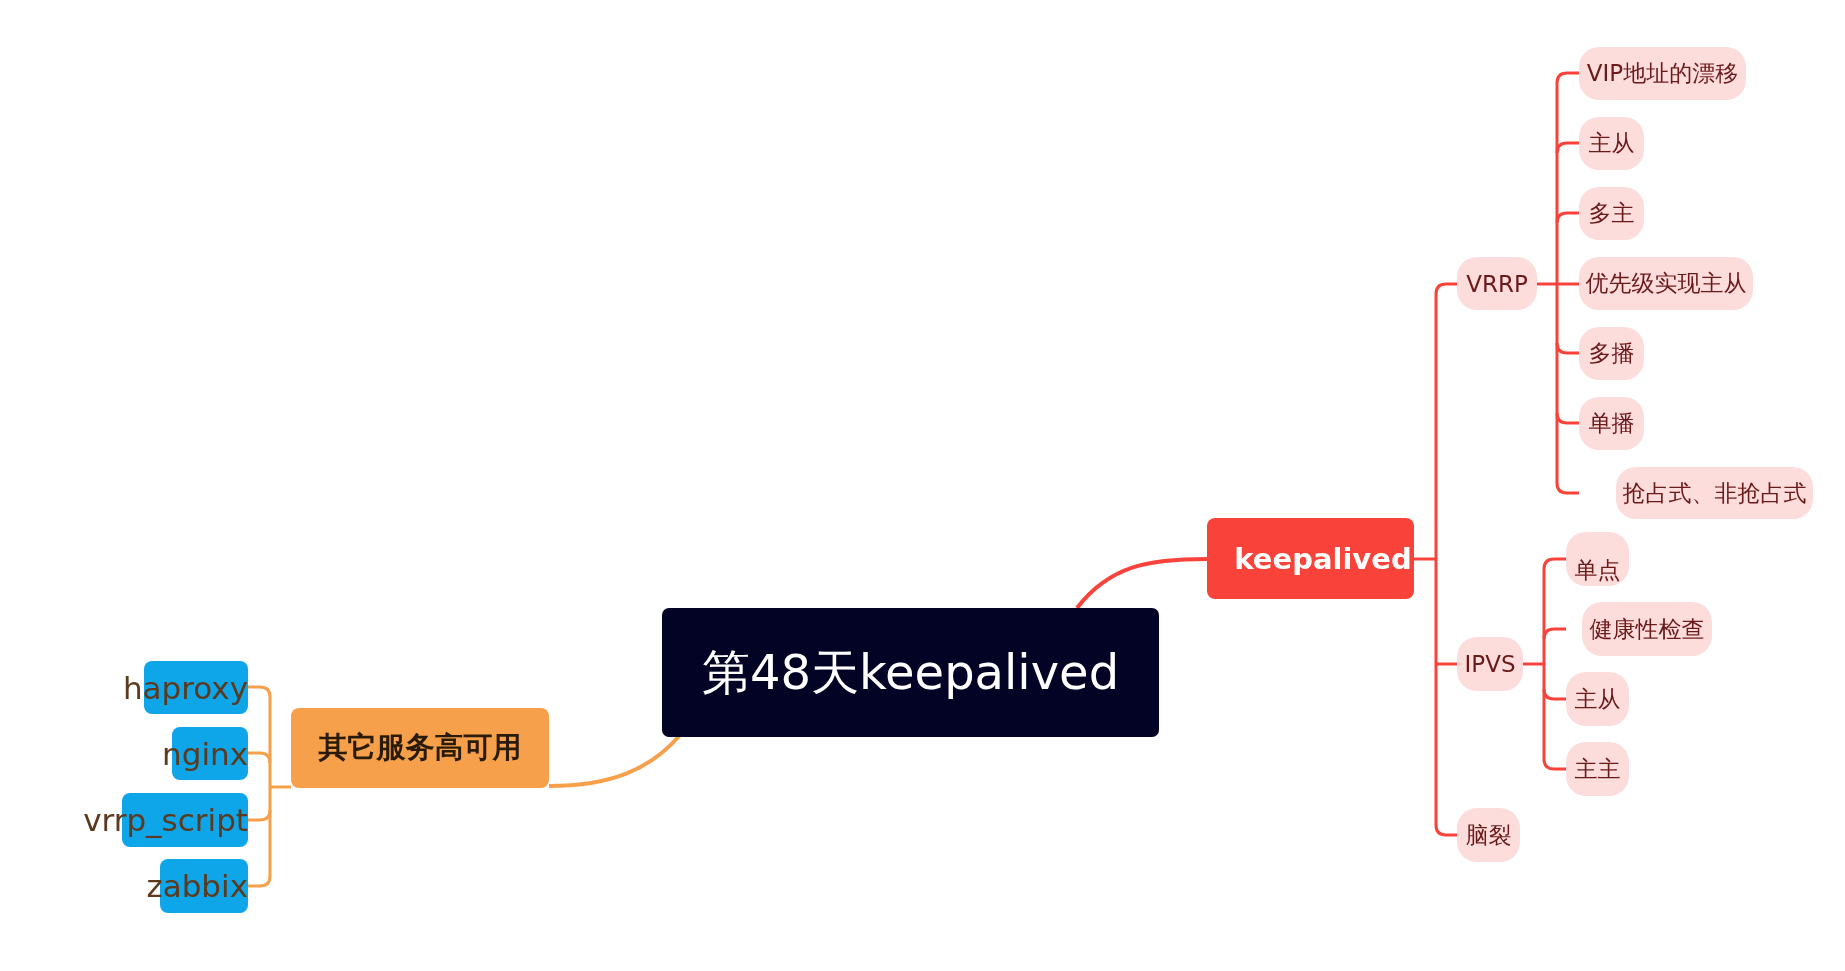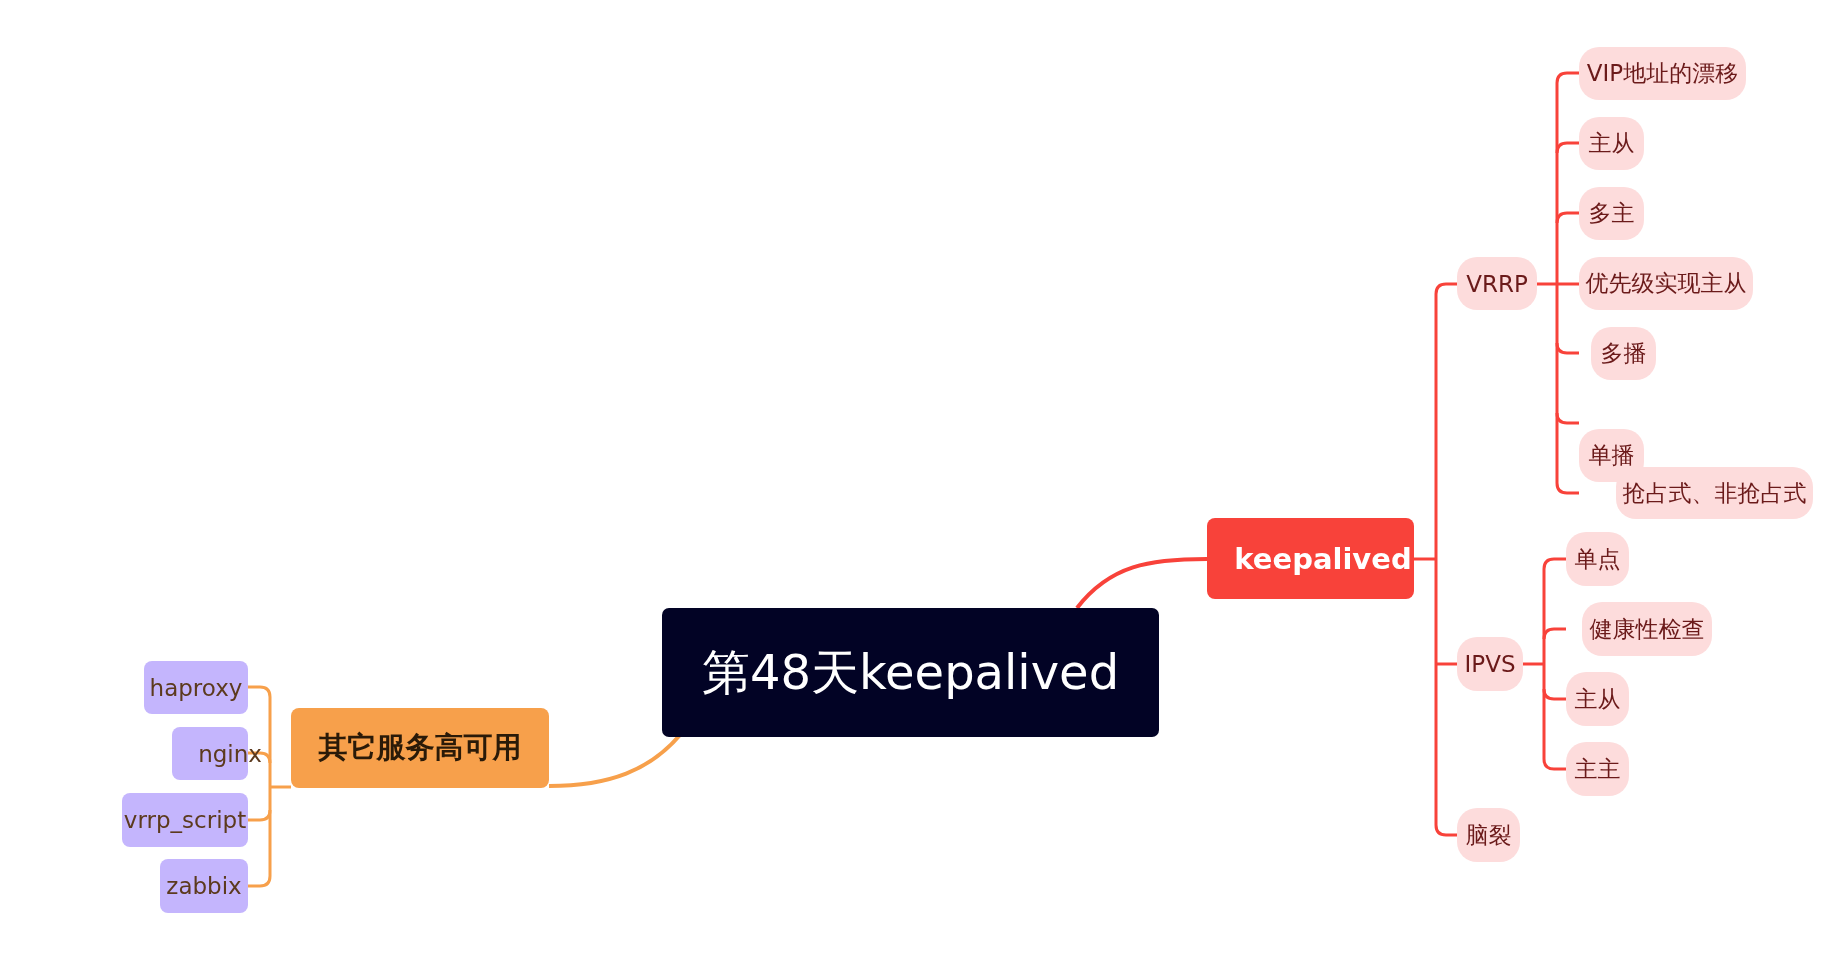--- a/index.html
+++ b/index.html
@@ -5,21 +5,21 @@
   html, body { margin:0; padding:0; background:#ffffff; }
   body { width:1845px; height:971px; position:relative; overflow:hidden;
          font-family:"DejaVu Sans","Liberation Sans",sans-serif; }
   svg.lines { position:absolute; left:0; top:0; width:1845px; height:971px; }
   .node { position:absolute; box-sizing:border-box; display:flex; align-items:center;
           justify-content:center; white-space:nowrap; }
   .root { background:#020325; color:#ffffff; border-radius:7px; font-size:48px; }
   .main-red { background:#F8423A; color:#ffffff; border-radius:8px; font-size:29px; font-weight:bold; }
   .main-orange { background:#F7A04B; color:#2a1a08; border-radius:8px; font-size:29px; }
   .sub-red { background:#FDDCDC; color:#6B1A1A; border-radius:20px; font-size:23px; }
-  .sub-orange { background:#c4b5fd; color:#5C3A1E; border-radius:8px; font-size:23px; }
+  .sub-orange { background:#0ea5e9; color:#5C3A1E; border-radius:8px; font-size:31px;justify-content:flex-end; }
 </style>
 </head>
 <body>
 
 <svg class="lines" viewBox="0 0 1845 971">
 
   <path d="M1077 608 C1110 565, 1150 559, 1207 559" stroke="#F8423A" stroke-width="4" fill="none"></path>
 
   <path d="M1414 559 L1436 559" stroke="#F8423A" stroke-width="3" fill="none"></path>
 
@@ -62,34 +62,34 @@
   </div>
 <div class="node sub-red" style="left:1579px;top:117px;width:65px;height:53px;">
   <span>主从</span>
   </div>
 <div class="node sub-red" style="left:1579px;top:187px;width:65px;height:53px;">
   <span>多主</span>
   </div>
 <div class="node sub-red" style="left:1579px;top:257px;width:174px;height:53px;">
   <span>优先级实现主从</span>
   </div>
-<div class="node sub-red" style="left:1579px;top:327px;width:65px;height:53px;margin-left:12px;">
+<div class="node sub-red" style="left:1579px;top:327px;width:65px;height:53px;">
   <span>多播</span>
   </div>
-<div class="node sub-red" style="left:1579px;top:397px;width:65px;height:53px;margin-top:32px;">
+<div class="node sub-red" style="left:1579px;top:397px;width:65px;height:53px;">
   <span>单播</span>
   </div>
 <div class="node sub-red" style="left:1616px;top:467px;width:197px;height:52px;">
   <span>抢占式、非抢占式</span>
   </div>
 
 <div class="node sub-red" style="left:1457px;top:637px;width:66px;height:54px;">
   <span>IPVS</span>
 </div>
-<div class="node sub-red" style="left:1566px;top:532px;width:63px;height:54px;">
+<div class="node sub-red" style="left:1566px;top:532px;width:63px;height:54px;align-items:flex-end;">
   <span>单点</span>
   </div>
 <div class="node sub-red" style="left:1566px;top:602px;width:130px;height:54px;margin-left:16px;">
   <span>健康性检查</span>
   </div>
 <div class="node sub-red" style="left:1566px;top:672px;width:63px;height:54px;">
   <span>主从</span>
   </div>
 <div class="node sub-red" style="left:1566px;top:742px;width:63px;height:54px;">
   <span>主主</span>

